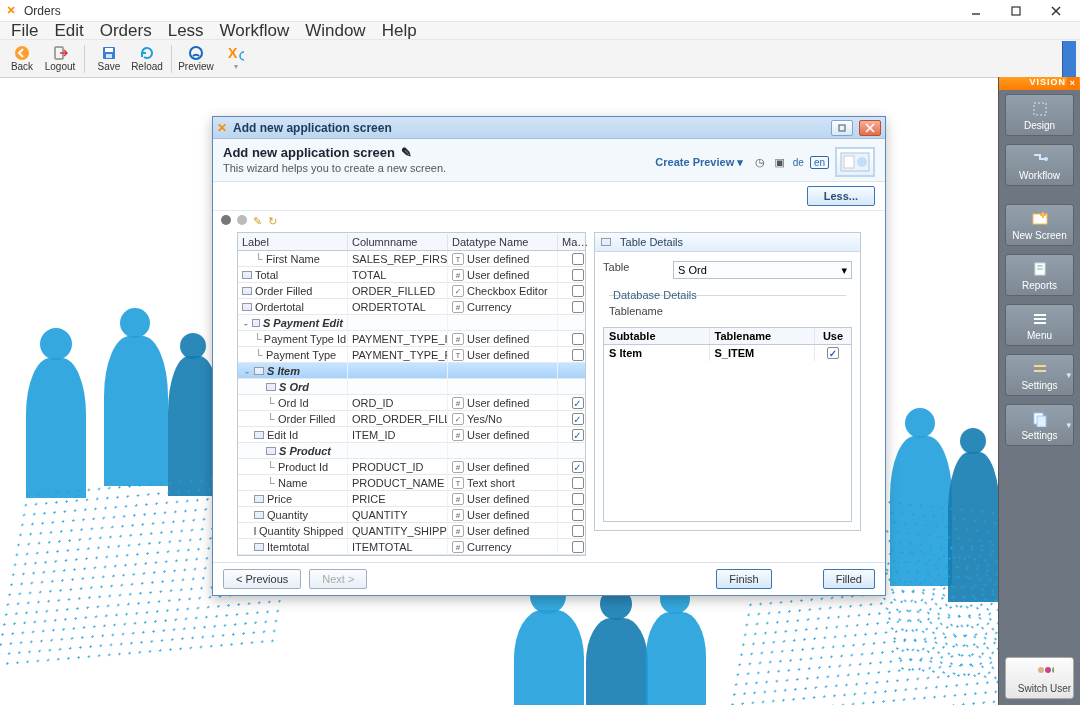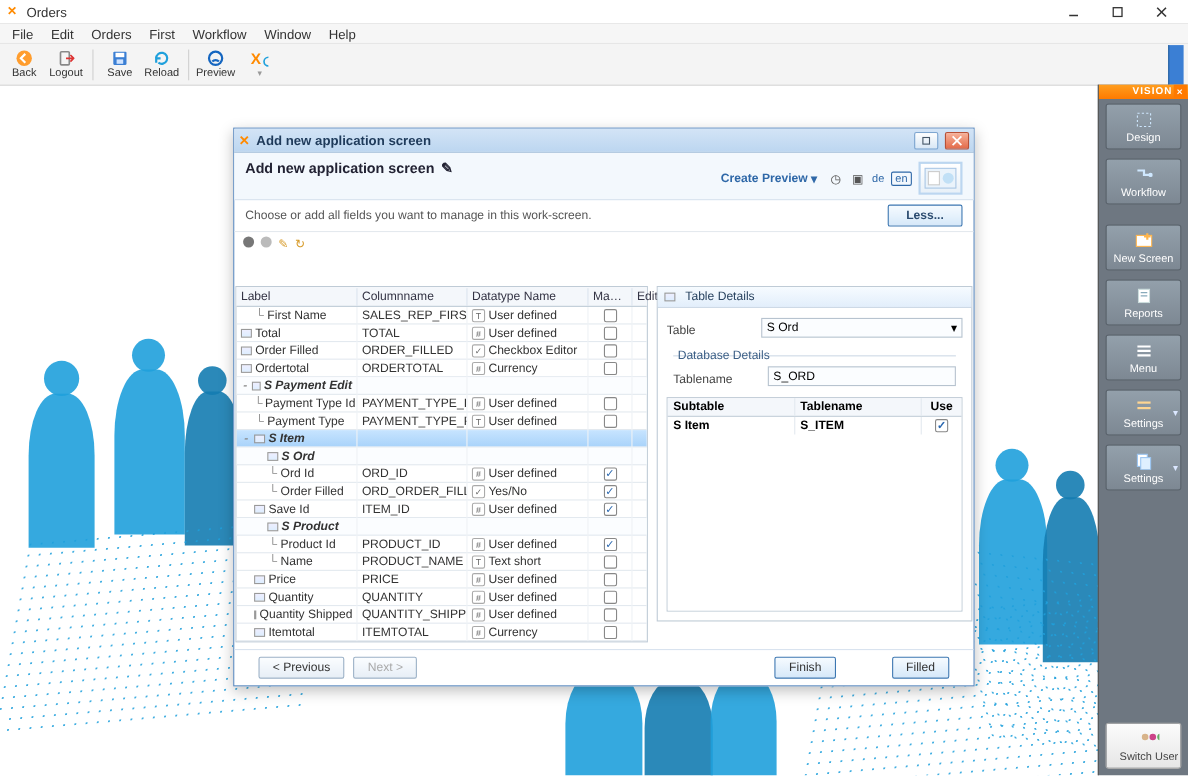--- a/index.html
+++ b/index.html
@@ -40,21 +40,21 @@
 
   .menu-bar {
     height: 18px;
     background: #f6f6f6;
     border-bottom: 1px solid #e6e6e6;
     display: flex;
     align-items: center;
     padding: 0 4px;
     gap: 2px;
   }
-  .menu-bar .menu-item { padding: 1px 7px; color: #333; font-size: 12px; }
+  .menu-bar .menu-item { padding: 1px 7px; color: #333; font-size: 17px; }
 
   .tool-bar {
     height: 38px;
     background: #f4f4f4;
     border-bottom: 1px solid #d0d0d0;
     display: flex;
     align-items: center;
     padding: 2px 4px;
     gap: 2px;
   }
@@ -216,22 +216,21 @@
   .breadcrumb-dot {
     width:10px; height:10px; border-radius:50%;
     background:#bbb;
     display:inline-block;
   }
   .breadcrumb-dot.active{ background:#777;}
 
   .dlg-main {
     display:flex;
     gap:8px;
-    padding:2px 1px 6px;
-    margin-top:28px;
+    padding:2px 24px 6px;
   }
 
   
   .grid-wrap {
     flex:1.3;
     border:1px solid #bfcbd6;
     min-width:0;
   }
   .grid-head, .grid-row {
     display:grid;
@@ -280,21 +279,21 @@
   }
   .details-title {
     background: linear-gradient(#f6fbff,#e2eefb);
     padding:3px 6px;
     font-weight:400;
     color:#2a4461;
     border-bottom:1px solid #cdd9e6;
     display:flex; align-items:center; gap:6px;
   }
   .details-body { padding:6px 8px; font-size:11px; }
-  .form-row { display:flex; align-items:flex-end; gap:24px; margin:3px 0;}
+  .form-row { display:flex; align-items:flex-start; gap:8px; margin:3px 0;}
   .form-row label { width:62px; color:#444;}
   .form-row .txt {
     flex:1; height:18px; border:1px solid #b7c3cf; background:#fbfdff;
     padding:0 4px; font-size:11px; display:flex; align-items:center;
   }
   .legend-box {
     margin:6px 0 4px;
     padding:4px 6px 0;
     border:none;
     position:relative;
@@ -314,21 +313,21 @@
     display:grid; grid-template-columns: 1fr 1fr 36px;
     font-size:11px;
   }
   .st-head { background:#f4f7fb; border-bottom:1px solid #bfcbd6; }
   .st-head > div, .st-row > div { padding:2px 5px; border-right:1px solid #e3e9ef; height:16px; display:flex; align-items:center;}
   .st-head > div:last-child,.st-row>div:last-child{border:none; justify-content:center;}
   .st-body { height:176px; background:#fff; }
 
   .dlg-footer {
     border-top:1px solid #d9e3ef;
-    padding:6px 22px;
+    padding:6px 10px;
     display:flex; gap:8px;
   }
   .btn {
     padding:3px 12px;
     border:1px solid #9ab0c6;
     background: linear-gradient(#fbfdff,#e7eef6);
     font-size:11px; color:#333;
     border-radius:2px;
   }
   .btn.disabled { color:#aaa; }
@@ -359,21 +358,21 @@
           <line x1="9" y1="1" x2="1" y2="9" stroke="#333" stroke-width="1.4"></line>
         </svg>
       </div>
   </div>
 </div>
 
 <div class="menu-bar">
   <span class="menu-item">File</span>
   <span class="menu-item">Edit</span>
   <span class="menu-item">Orders</span>
-  <span class="menu-item">First</span>
+  <span class="menu-item">Less</span>
   <span class="menu-item">Workflow</span>
   <span class="menu-item">Window</span>
   <span class="menu-item">Help</span>
 </div>
 
 <div class="tool-bar">
   <div class="tool-btn">
     <span class="ico">
         <svg width="16" height="16">
           <circle cx="8" cy="8" r="7" fill="#ff9d2e"></circle>
@@ -561,20 +560,21 @@
           </svg>
         </span>
     </div>
 
     <div class="dlg-head-sec">
       <div class="dlg-head-left">
         <h2>
           <span>Add new application screen</span>
           <span>✎</span>
         </h2>
+        <p>This wizard helps you to create a new screen.</p>
       </div>
       <div class="dlg-head-right">
         <span class="create-preview">
           <span>Create Preview</span>
           <span>▾</span>
         </span>
         <span class="mini-icon">◷</span>
         <span class="mini-icon">▣</span>
         <span class="lang-toggle">de</span>
         <span class="lang-toggle active">en</span>
@@ -582,21 +582,20 @@
           <svg width="30" height="20">
               <rect x="1" y="1" width="28" height="18" fill="#eaf3fb" stroke="#a9c6e4"></rect>
               <rect x="4" y="4" width="10" height="12" fill="#fff" stroke="#ccc"></rect>
               <circle cx="22" cy="10" r="5" fill="#c1e0f6"></circle>
             </svg>
         </span>
       </div>
     </div>
 
     <div class="dlg-info-bar">
-      <span>Choose or add all fields you want to manage in this work-screen.</span>
       <span class="less-btn">Less...</span>
     </div>
 
     <div class="dlg-toolbar-row">
       <span class="breadcrumb-dot active"></span>
       <span class="breadcrumb-dot"></span>
       <span style="color:#d79b2a;">✎</span>
       <span style="color:#d79b2a;">↻</span>
     </div>
 
@@ -761,21 +760,21 @@
                 <span>Yes/No</span>
               </div>
               <div style="justify-content: center;">
                 <span class="chk">✓</span>
               </div>
               <div style="justify-content: center;"></div>
             </div>
             <div class="grid-row">
               <div style="padding-left: 16px;">
                 <span class="table-ico"></span>
-                <span>Save Id</span>
+                <span>Edit Id</span>
               </div>
               <div>ITEM_ID</div>
               <div>
                 <span class="type-ico">#</span>
                 <span>User defined</span>
               </div>
               <div style="justify-content: center;">
                 <span class="chk">✓</span>
               </div>
               <div style="justify-content: center;"></div>
@@ -896,23 +895,20 @@
               <div class="txt" style="justify-content:space-between;">
                 <span>S Ord</span>
                 <span>▾</span>
               </div>
             </div>
             <div class="legend-box">
               <span class="legend">Database Details</span>
               <div class="legend-line">
                 <div class="form-row">
                   <label>Tablename</label>
-                  <div class="txt">
-                      <span>S_ORD</span>
-                    </div>
                 </div>
               </div>
             </div>
           </div>
           <div class="subtable" style="margin:0 8px 2px;font-weight:bold;">
             <div class="st-head">
               <div>Subtable</div>
               <div>Tablename</div>
               <div>Use</div>
             </div>

